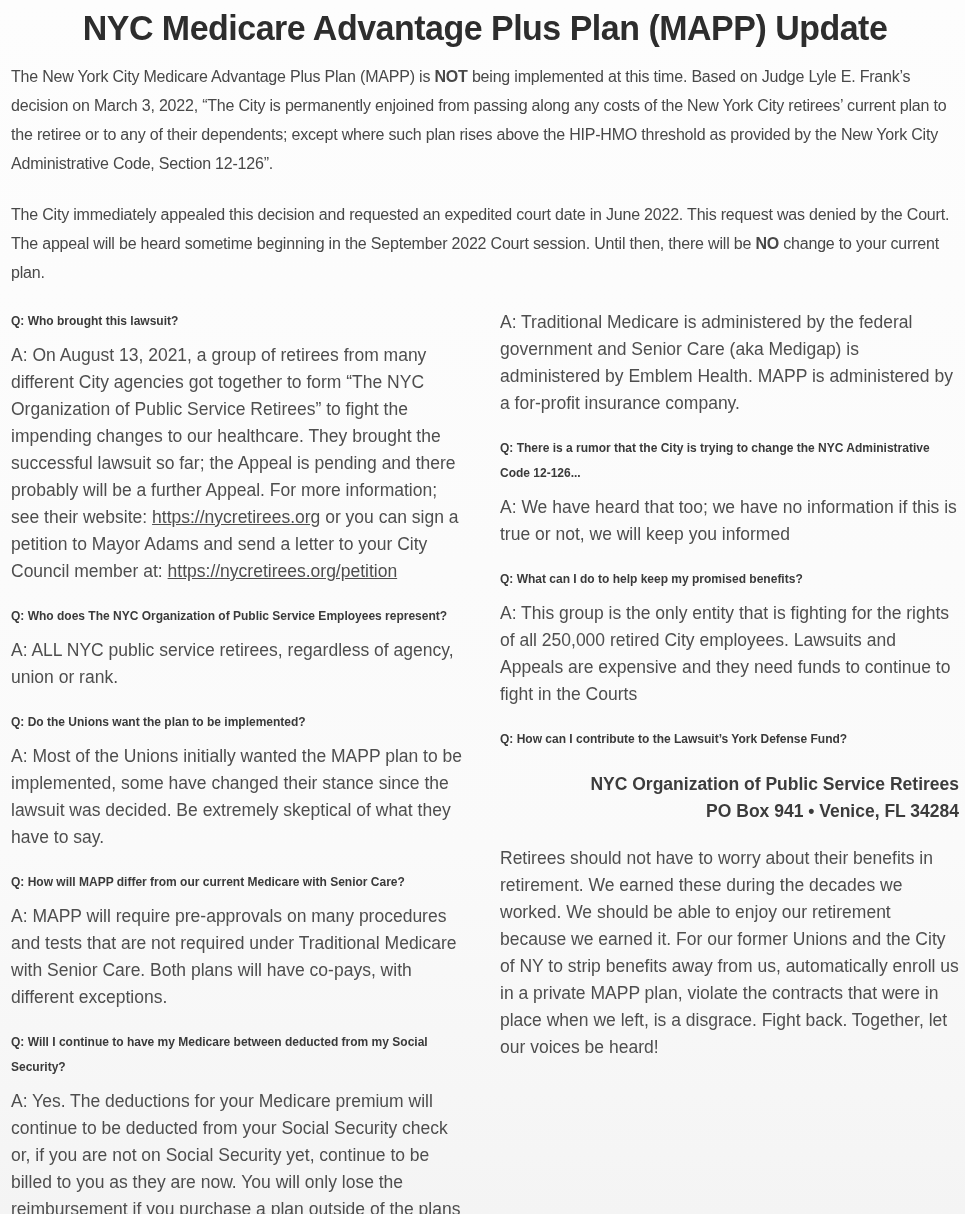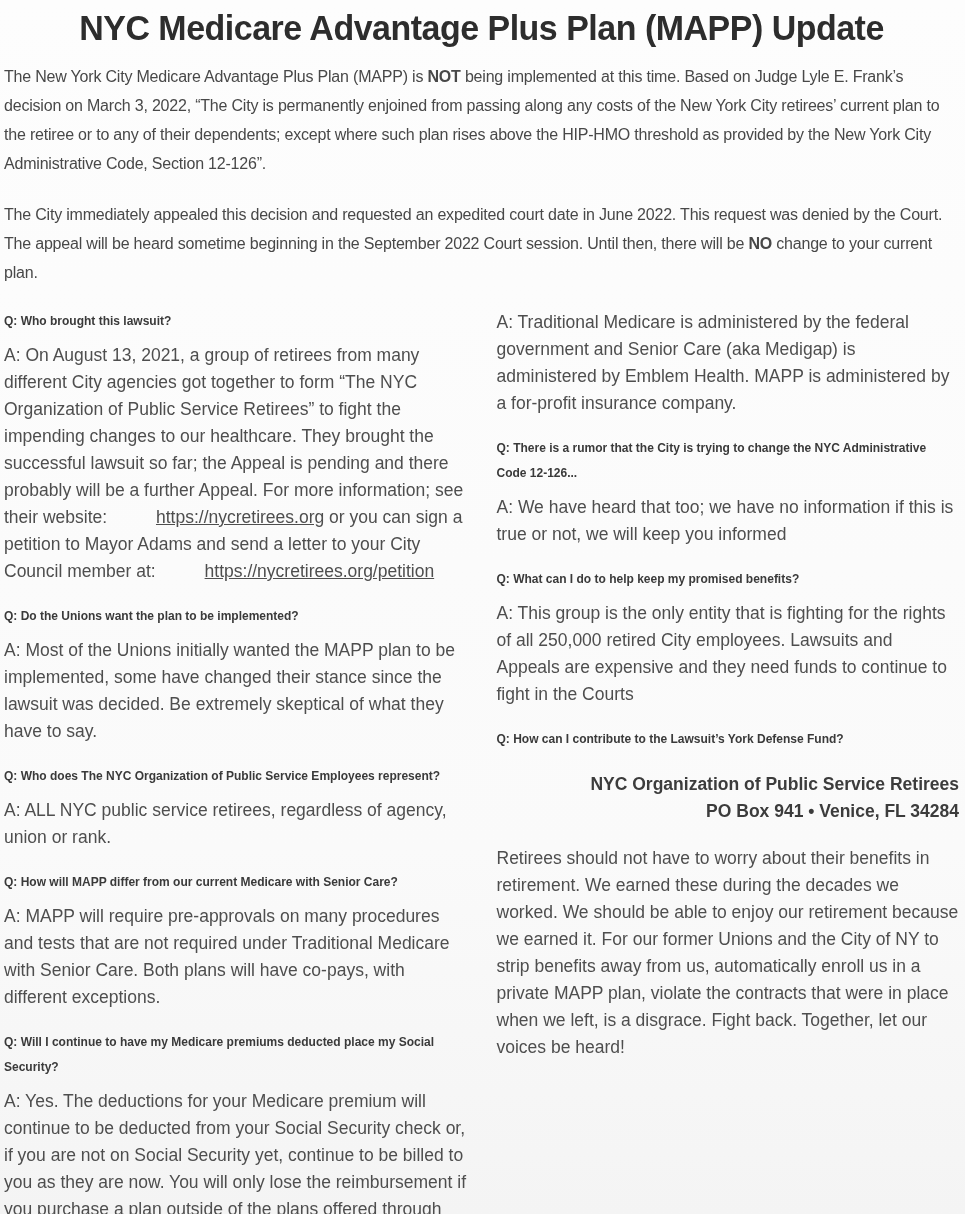--- a/index.html
+++ b/index.html
@@ -11,21 +11,21 @@
     height: 1214px;
     overflow: hidden;
     background: #fcfcfc;
     font-family: "Liberation Sans", sans-serif;
     color: #4a4a4a;
   }
   .page {
     box-sizing: border-box;
     width: 965px;
     height: 1214px;
-    padding: 6px 6px 0 4px;
+    padding: 6px 6px 0 11px;
     background: linear-gradient(180deg, #fdfdfd 0%, #fafafa 70%, #f4f4f4 100%);
   }
   h1.title {
     margin: 2px 0 14px 0;
     text-align: center;
     font-size: 35px;
     font-weight: 700;
     letter-spacing: -0.5px;
     color: #2d2d2d;
     transform: scaleX(0.97);
@@ -58,21 +58,20 @@
   p.a {
     margin: 0;
     font-size: 17.5px;
     line-height: 27px;
     color: #4e4e4e;
   }
   a.doclink {
     color: #4e4e4e;
     text-decoration: underline;
     cursor: pointer;
-    margin-left: 44px;
   }
   .address {
     margin: 16px 0 20px 0;
     text-align: right;
     font-weight: 700;
     font-size: 17.5px;
     line-height: 27px;
     color: #3c3c3c;
   }
   p.closing {
@@ -91,33 +90,33 @@
       <p><span>The New York City Medicare Advantage Plus Plan (MAPP) is </span><strong>NOT</strong><span> being implemented at this time. Based on Judge Lyle E. Frank’s decision on March 3, 2022, “The City is permanently enjoined from passing along any costs of the New York City retirees’ current plan to the retiree or to any of their dependents; except where such plan rises above the HIP-HMO threshold as provided by the New York City Administrative Code, Section 12-126”.</span></p>
       <p><span>The City immediately appealed this decision and requested an expedited court date in June 2022. This request was denied by the Court. The appeal will be heard sometime beginning in the September 2022 Court session. Until then, there will be </span><strong>NO</strong><span> change to your current plan.</span></p>
     </div>
   <div class="columns">
     <div class="col" id="col-left">
         <section class="qa">
           <h2 class="q">Q: Who brought this lawsuit?</h2>
           <p class="a"><span>A: On August 13, 2021, a group of retirees from many different City agencies got together to form “The NYC Organization of Public Service Retirees” to fight the impending changes to our healthcare. They brought the successful lawsuit so far; the Appeal is pending and there probably will be a further Appeal. For more information; see their website: </span><a class="doclink" href="#">https://nycretirees.org</a><span> or you can sign a petition to Mayor Adams and send a letter to your City Council member at: </span><a class="doclink" href="#">https://nycretirees.org/petition</a></p>
         </section>
         <section class="qa">
+          <h2 class="q">Q: Who does The NYC Organization of Public Service Employees represent?</h2>
+          <p class="a"><span>A: ALL NYC public service retirees, regardless of agency, union or rank.</span></p>
+        </section>
+        <section class="qa">
           <h2 class="q">Q: Do the Unions want the plan to be implemented?</h2>
           <p class="a"><span>A: Most of the Unions initially wanted the MAPP plan to be implemented, some have changed their stance since the lawsuit was decided. Be extremely skeptical of what they have to say.</span></p>
-        </section>
-        <section class="qa">
-          <h2 class="q">Q: Who does The NYC Organization of Public Service Employees represent?</h2>
-          <p class="a"><span>A: ALL NYC public service retirees, regardless of agency, union or rank.</span></p>
         </section>
         <section class="qa">
           <h2 class="q">Q: How will MAPP differ from our current Medicare with Senior Care?</h2>
           <p class="a"><span>A: MAPP will require pre-approvals on many procedures and tests that are not required under Traditional Medicare with Senior Care. Both plans will have co-pays, with different exceptions.</span></p>
         </section>
         <section class="qa">
-          <h2 class="q">Q: Will I continue to have my Medicare premiums deducted place my Social Security?</h2>
+          <h2 class="q">Q: Will I continue to have my Medicare between deducted from my Social Security?</h2>
           <p class="a"><span>A: Yes. The deductions for your Medicare premium will continue to be deducted from your Social Security check or, if you are not on Social Security yet, continue to be billed to you as they are now. You will only lose the reimbursement if you purchase a plan outside of the plans offered through the city.</span></p>
         </section>
       </div>
     <div class="col" id="col-right">
         <section class="qa">
           <p class="a"><span>A: Traditional Medicare is administered by the federal government and Senior Care (aka Medigap) is administered by Emblem Health. MAPP is administered by a for-profit insurance company.</span></p>
         </section>
         <section class="qa">
           <h2 class="q">Q: There is a rumor that the City is trying to change the NYC Administrative Code 12-126...</h2>
           <p class="a"><span>A: We have heard that too; we have no information if this is true or not, we will keep you informed</span></p>

